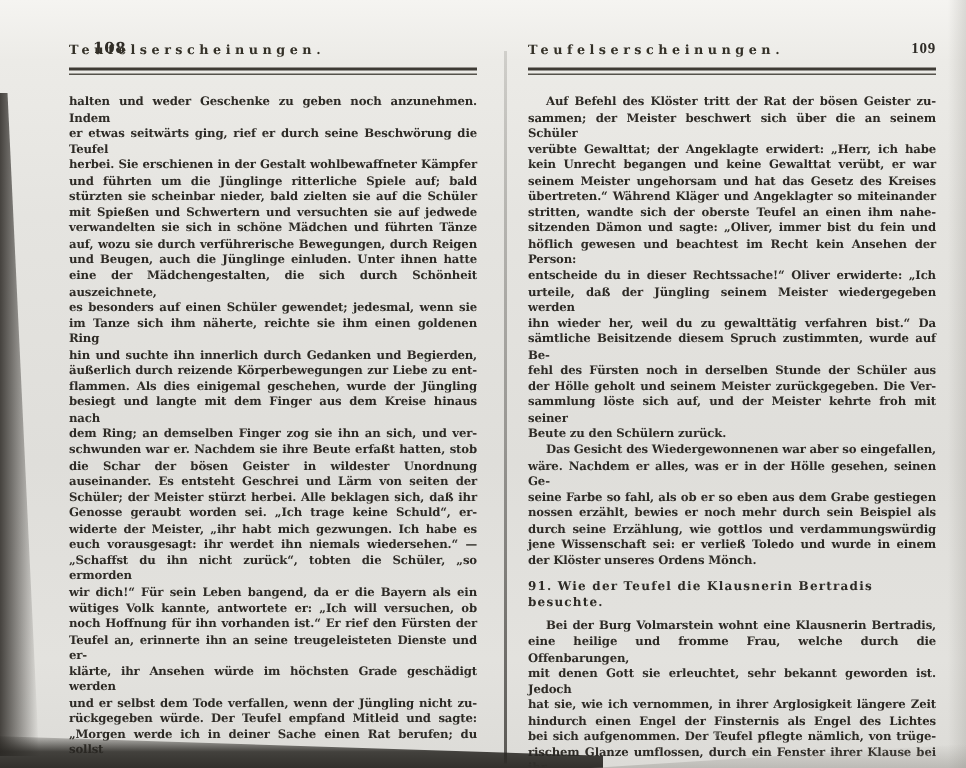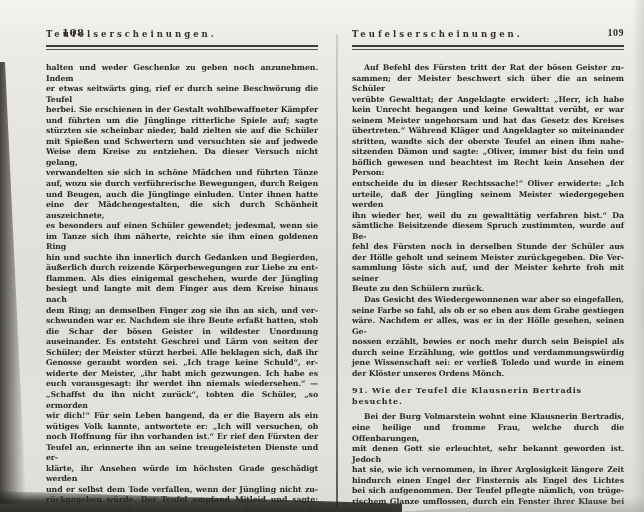--- a/index.html
+++ b/index.html
@@ -82,24 +82,23 @@
     <div class="page-header">
       <span class="page-number">108</span>
       <span class="running-header">Teufelserscheinungen.</span>
     </div>
     <div class="header-rule"></div>
     <div class="textblock">
         <div class="paragraph">
           <div class="tline">halten und weder Geschenke zu geben noch anzunehmen. Indem</div>
           <div class="tline">er etwas seitwärts ging, rief er durch seine Beschwörung die Teufel</div>
           <div class="tline">herbei. Sie erschienen in der Gestalt wohlbewaffneter Kämpfer</div>
-          <div class="tline">und führten um die Jünglinge ritterliche Spiele auf; sagte</div>
+          <div class="tline">und führten um die Jünglinge ritterliche Spiele auf; bald</div>
           <div class="tline">stürzten sie scheinbar nieder, bald zielten sie auf die Schüler</div>
           <div class="tline">mit Spießen und Schwertern und versuchten sie auf jedwede</div>
-          <div class="tline">Weise dem Kreise zu entziehen. Da dieser Versuch nicht gelang,</div>
           <div class="tline">verwandelten sie sich in schöne Mädchen und führten Tänze</div>
           <div class="tline">auf, wozu sie durch verführerische Bewegungen, durch Reigen</div>
           <div class="tline">und Beugen, auch die Jünglinge einluden. Unter ihnen hatte</div>
           <div class="tline">eine der Mädchengestalten, die sich durch Schönheit auszeichnete,</div>
           <div class="tline">es besonders auf einen Schüler gewendet; jedesmal, wenn sie</div>
           <div class="tline">im Tanze sich ihm näherte, reichte sie ihm einen goldenen Ring</div>
           <div class="tline">hin und suchte ihn innerlich durch Gedanken und Begierden,</div>
           <div class="tline">äußerlich durch reizende Körperbewegungen zur Liebe zu ent-</div>
           <div class="tline">flammen. Als dies einigemal geschehen, wurde der Jüngling</div>
           <div class="tline">besiegt und langte mit dem Finger aus dem Kreise hinaus nach</div>
@@ -127,42 +126,42 @@
 
 <div class="page page-right">
   <div class="content">
     <div class="page-header">
       <span class="page-number">109</span>
       <span class="running-header">Teufelserscheinungen.</span>
     </div>
     <div class="header-rule"></div>
     <div class="textblock">
         <div class="paragraph indent">
-          <div class="tline firstline">Auf Befehl des Fürsten tritt der Rat der bösen Geister zu-</div>
+          <div class="tline firstline">Auf Befehl des Klöster tritt der Rat der bösen Geister zu-</div>
           <div class="tline">sammen; der Meister beschwert sich über die an seinem Schüler</div>
           <div class="tline">verübte Gewalttat; der Angeklagte erwidert: „Herr, ich habe</div>
           <div class="tline">kein Unrecht begangen und keine Gewalttat verübt, er war</div>
           <div class="tline">seinem Meister ungehorsam und hat das Gesetz des Kreises</div>
           <div class="tline">übertreten.“ Während Kläger und Angeklagter so miteinander</div>
           <div class="tline">stritten, wandte sich der oberste Teufel an einen ihm nahe-</div>
           <div class="tline">sitzenden Dämon und sagte: „Oliver, immer bist du fein und</div>
           <div class="tline">höflich gewesen und beachtest im Recht kein Ansehen der Person:</div>
           <div class="tline">entscheide du in dieser Rechtssache!“ Oliver erwiderte: „Ich</div>
           <div class="tline">urteile, daß der Jüngling seinem Meister wiedergegeben werden</div>
           <div class="tline">ihn wieder her, weil du zu gewalttätig verfahren bist.“ Da</div>
           <div class="tline">sämtliche Beisitzende diesem Spruch zustimmten, wurde auf Be-</div>
           <div class="tline">fehl des Fürsten noch in derselben Stunde der Schüler aus</div>
           <div class="tline">der Hölle geholt und seinem Meister zurückgegeben. Die Ver-</div>
           <div class="tline">sammlung löste sich auf, und der Meister kehrte froh mit seiner</div>
           <div class="tline lastline">Beute zu den Schülern zurück.</div>
         </div>
         <div class="paragraph indent">
           <div class="tline firstline">Das Gesicht des Wiedergewonnenen war aber so eingefallen,</div>
+          <div class="tline">wäre. Nachdem er alles, was er in der Hölle gesehen, seinen Ge-</div>
           <div class="tline">seine Farbe so fahl, als ob er so eben aus dem Grabe gestiegen</div>
-          <div class="tline">wäre. Nachdem er alles, was er in der Hölle gesehen, seinen Ge-</div>
           <div class="tline">nossen erzählt, bewies er noch mehr durch sein Beispiel als</div>
           <div class="tline">durch seine Erzählung, wie gottlos und verdammungswürdig</div>
           <div class="tline">jene Wissenschaft sei: er verließ Toledo und wurde in einem</div>
           <div class="tline lastline">der Klöster unseres Ordens Mönch.</div>
         </div>
         <div class="section-heading">91. Wie der Teufel die Klausnerin Bertradis besuchte.</div>
         <div class="paragraph indent">
           <div class="tline firstline">Bei der Burg Volmarstein wohnt eine Klausnerin Bertradis,</div>
           <div class="tline">eine heilige und fromme Frau, welche durch die Offenbarungen,</div>
           <div class="tline">mit denen Gott sie erleuchtet, sehr bekannt geworden ist. Jedoch</div>

